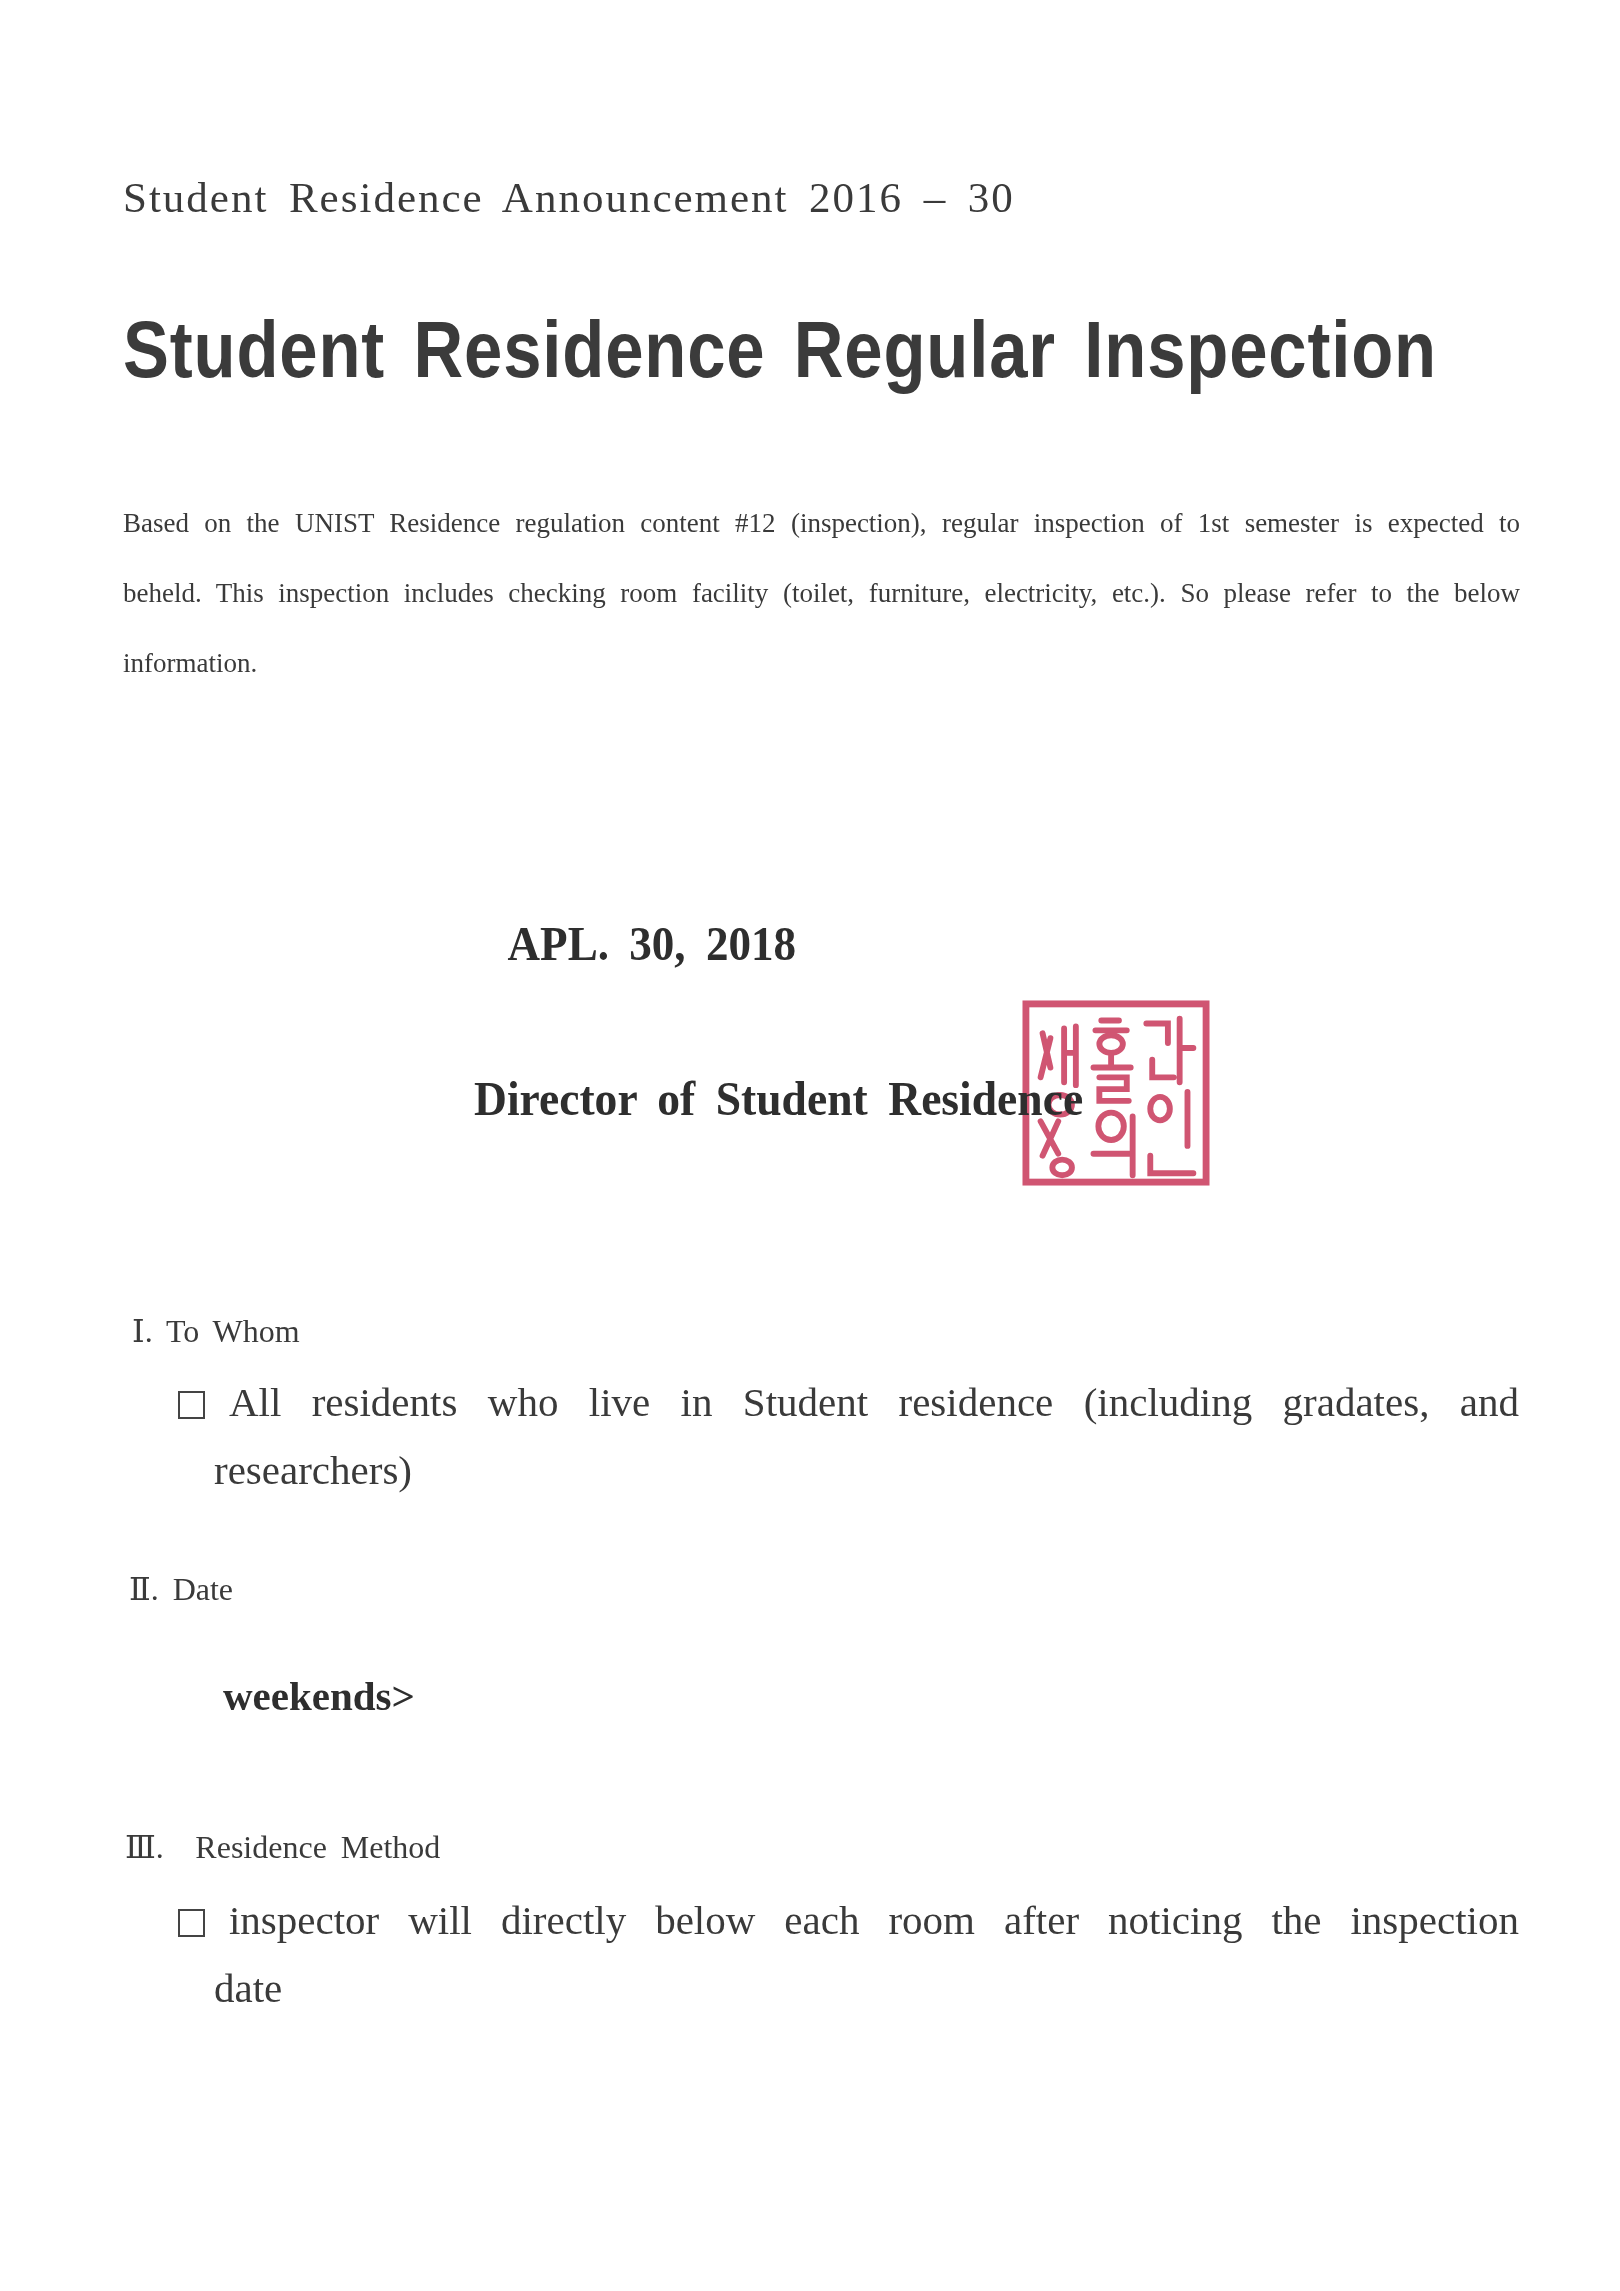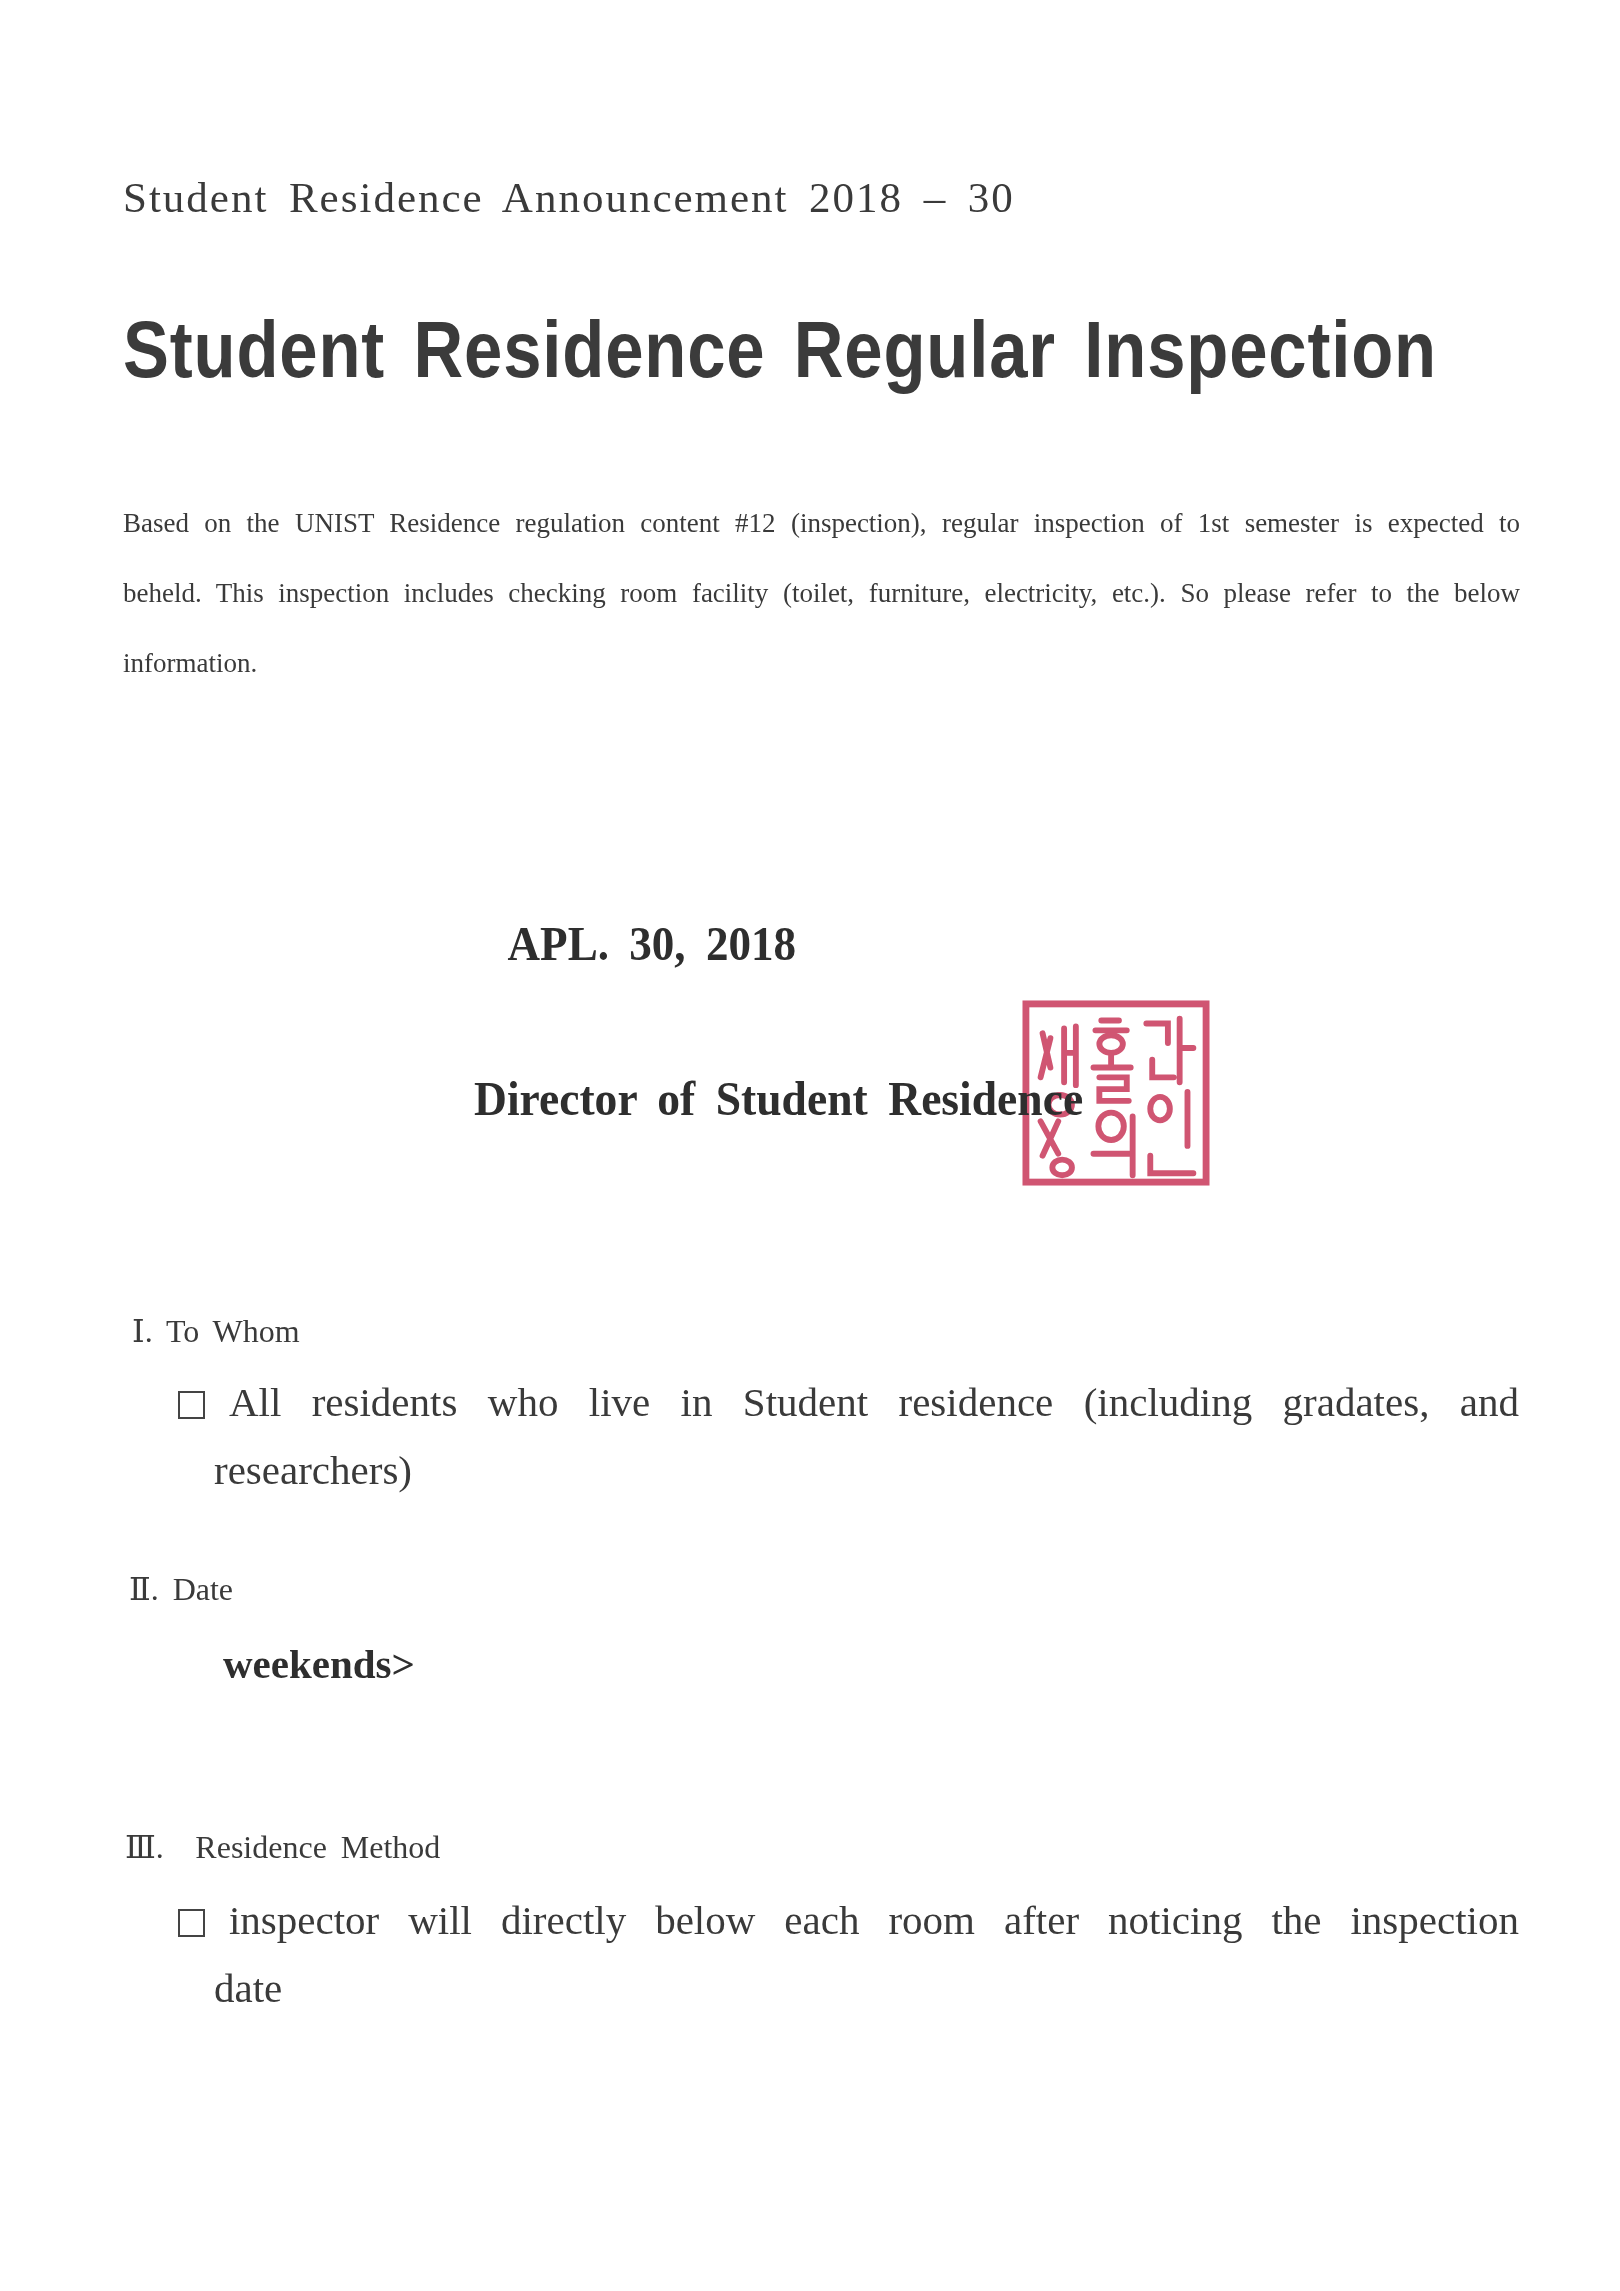--- a/index.html
+++ b/index.html
@@ -17,21 +17,21 @@
   .sec-num { display:inline-block; }
   .bullet-row { left:147px; width:1372px; font-size:41px; color:#3a3a3a; white-space:normal; }
   .bullet-box { display:inline-block; width:27.4px; height:28px; border:2.5px solid #444; box-sizing:border-box; vertical-align:-2.9px; margin-right:23.5px; }
   .line1 { display:block; text-align:justify; text-align-last:justify;margin-left:31px; }
   .cont { display:block; }
   .bold { font-weight:bold; color:#2e2e2e; }
 </style>
 </head>
 <body>
 
-<div class="abs serif" id="announce-no">Student Residence Announcement 2018 – 30</div>
+<div class="abs serif" id="announce-no">Student Residence Announcement 2016 – 30</div>
 
 <div class="abs" id="doc-title">Student Residence Regular Inspection</div>
 
 <div class="abs serif" id="intro">Based on the UNIST Residence regulation content #12 (inspection), regular inspection of 1st semester is expected to beheld. This inspection includes checking room facility (toilet, furniture, electricity, etc.). So please refer to the below information.</div>
 
 <div class="abs serif" id="date-line"><span>APL. 30, 2018</span></div>
 
 <div class="abs serif" id="signer">Director of Student Residence</div>
 
 <svg id="stamp" viewBox="0 0 194 192" aria-label="생활관장의인">
@@ -62,21 +62,21 @@
 <div class="abs serif bullet-row" style="top:1378px;">
   <span class="line1"><span class="bullet-box"></span><span>All residents who live in Student residence (including gradates, and</span></span>
   <span class="cont" style="margin-left:67px; margin-top:19.6px;">researchers)</span>
 </div>
 
 <div class="abs serif sec-head" style="left:129px; top:1570px;">
   <span class="sec-num">Ⅱ.</span>
   <span>Date</span>
 </div>
 <div class="abs serif bullet-row bold" style="top:1638px;">
-  <span class="cont" style="margin-left:76px; margin-top:2px;">weekends&gt;</span>
+  <span class="cont" style="margin-left:76px; margin-top:34px;">weekends&gt;</span>
 </div>
 
 <div class="abs serif sec-head" style="left:125px; top:1828px;">
   <span class="sec-num" style="margin-right:17.6px;">Ⅲ.</span>
   <span>Residence Method</span>
 </div>
 <div class="abs serif bullet-row" style="top:1896px;">
   <span class="line1"><span class="bullet-box"></span><span>inspector will directly below each room after noticing the inspection</span></span>
   <span class="cont" style="margin-left:67px; margin-top:19.6px;">date</span>
 </div>

